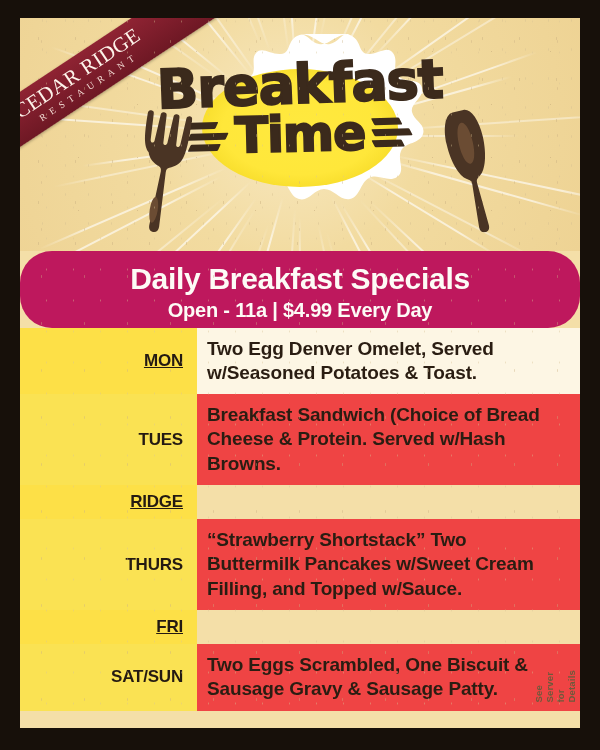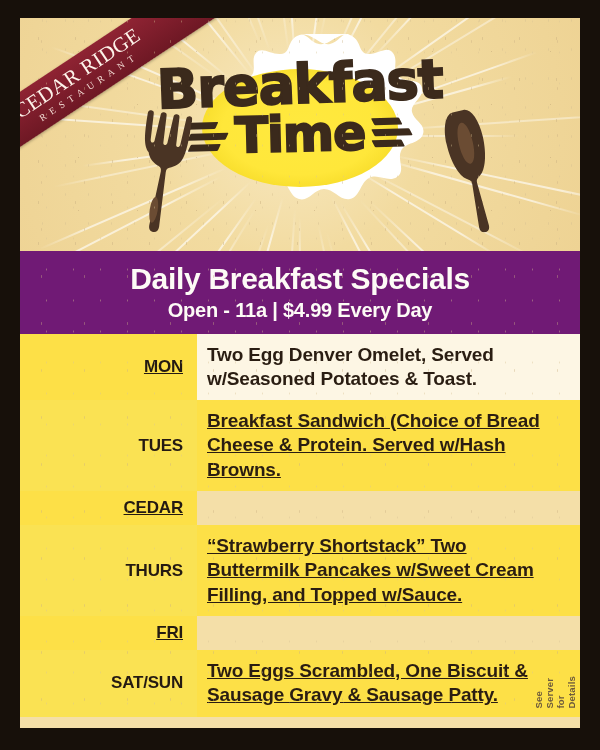--- a/index.html
+++ b/index.html
@@ -70,40 +70,40 @@
           transform:rotate(-33.5deg);transform-origin:50% 50%;
           display:flex;flex-direction:column;align-items:center;
           justify-content:center;box-shadow:0 1px 3px rgba(0,0,0,.3);}
   .rb1{font-family:"Liberation Serif","DejaVu Serif",serif;font-size:21px;
        color:#fdf3ea;letter-spacing:.5px;line-height:1;}
   .rb2{font-family:"Liberation Serif","DejaVu Serif",serif;font-size:9.5px;
        color:#f4ddd5;letter-spacing:5.5px;margin-top:3px;line-height:1;
        padding-left:5px;}
 
   
-  .band{background:#701a75;padding:12px 0 13px;text-align:center;}
+  .band{background:#be185d;padding:12px 0 7px;text-align:center;border-radius:32px;}
   .band h1{margin:0;color:#fdfbf6;font-size:30px;font-weight:700;
            letter-spacing:-.3px;line-height:1.05;}
   .band h2{margin:5px 0 0;color:#fdfbf6;font-size:20px;font-weight:700;
            letter-spacing:-.2px;line-height:1.05;}
 
   
   .menu{position:relative;}
   .row{display:flex;align-items:center;min-height:34px;}
   .row .day{flex:0 0 163px;text-align:right;padding:4px 14px 4px 0;
             font-size:17px;font-weight:700;color:#241a12;letter-spacing:-.2px;
             align-self:stretch;display:flex;align-items:center;
             justify-content:flex-end;}
   .row .desc{flex:1;padding:9px 18px 9px 10px;font-size:19px;
              font-weight:700;color:#2a1d12;line-height:1.28;
              letter-spacing:-.15px;}
   .row.odd .day{background:#fde047;text-decoration:underline;}
   .row.odd .desc{background:#fdf6e4;}
   .row.even .day{background:#fae253;}
-  .row.even .desc{background:#fde047;text-decoration:underline;}
+  .row.even .desc{background:#ef4444;}
 
   
   .foot{position:relative;flex:1;display:flex;}
   .foot .fl{flex:0 0 163px;background:linear-gradient(180deg,#fbec72 0%,#fbeb70 62%,#f5e3ae 100%);}
   .foot .fr{flex:1;background:#f6e0ad;}
 
   .vert{position:absolute;right:3px;bottom:8px;
         writing-mode:vertical-rl;transform:rotate(180deg);
         font-size:9.5px;font-weight:700;color:#6d5a3c;letter-spacing:.2px;}
   .grain{position:absolute;inset:0;pointer-events:none;opacity:.42;
@@ -227,21 +227,21 @@
     <div class="menu" id="menu">
         <div class="row odd">
           <div class="day">MON</div>
           <div class="desc">Two Egg Denver Omelet, Served w/Seasoned Potatoes &amp; Toast.</div>
         </div>
         <div class="row even">
           <div class="day">TUES</div>
           <div class="desc">Breakfast Sandwich (Choice of Bread Cheese &amp; Protein. Served w/Hash Browns.</div>
         </div>
         <div class="row odd">
-          <div class="day">CEDAR</div>
+          <div class="day">RIDGE</div>
         </div>
         <div class="row even">
           <div class="day">THURS</div>
           <div class="desc"> “Strawberry Shortstack” Two Buttermilk Pancakes w/Sweet Cream Filling, and Topped w/Sauce.</div>
         </div>
         <div class="row odd">
           <div class="day">FRI</div>
         </div>
         <div class="row even">
           <div class="day">SAT/SUN</div>

